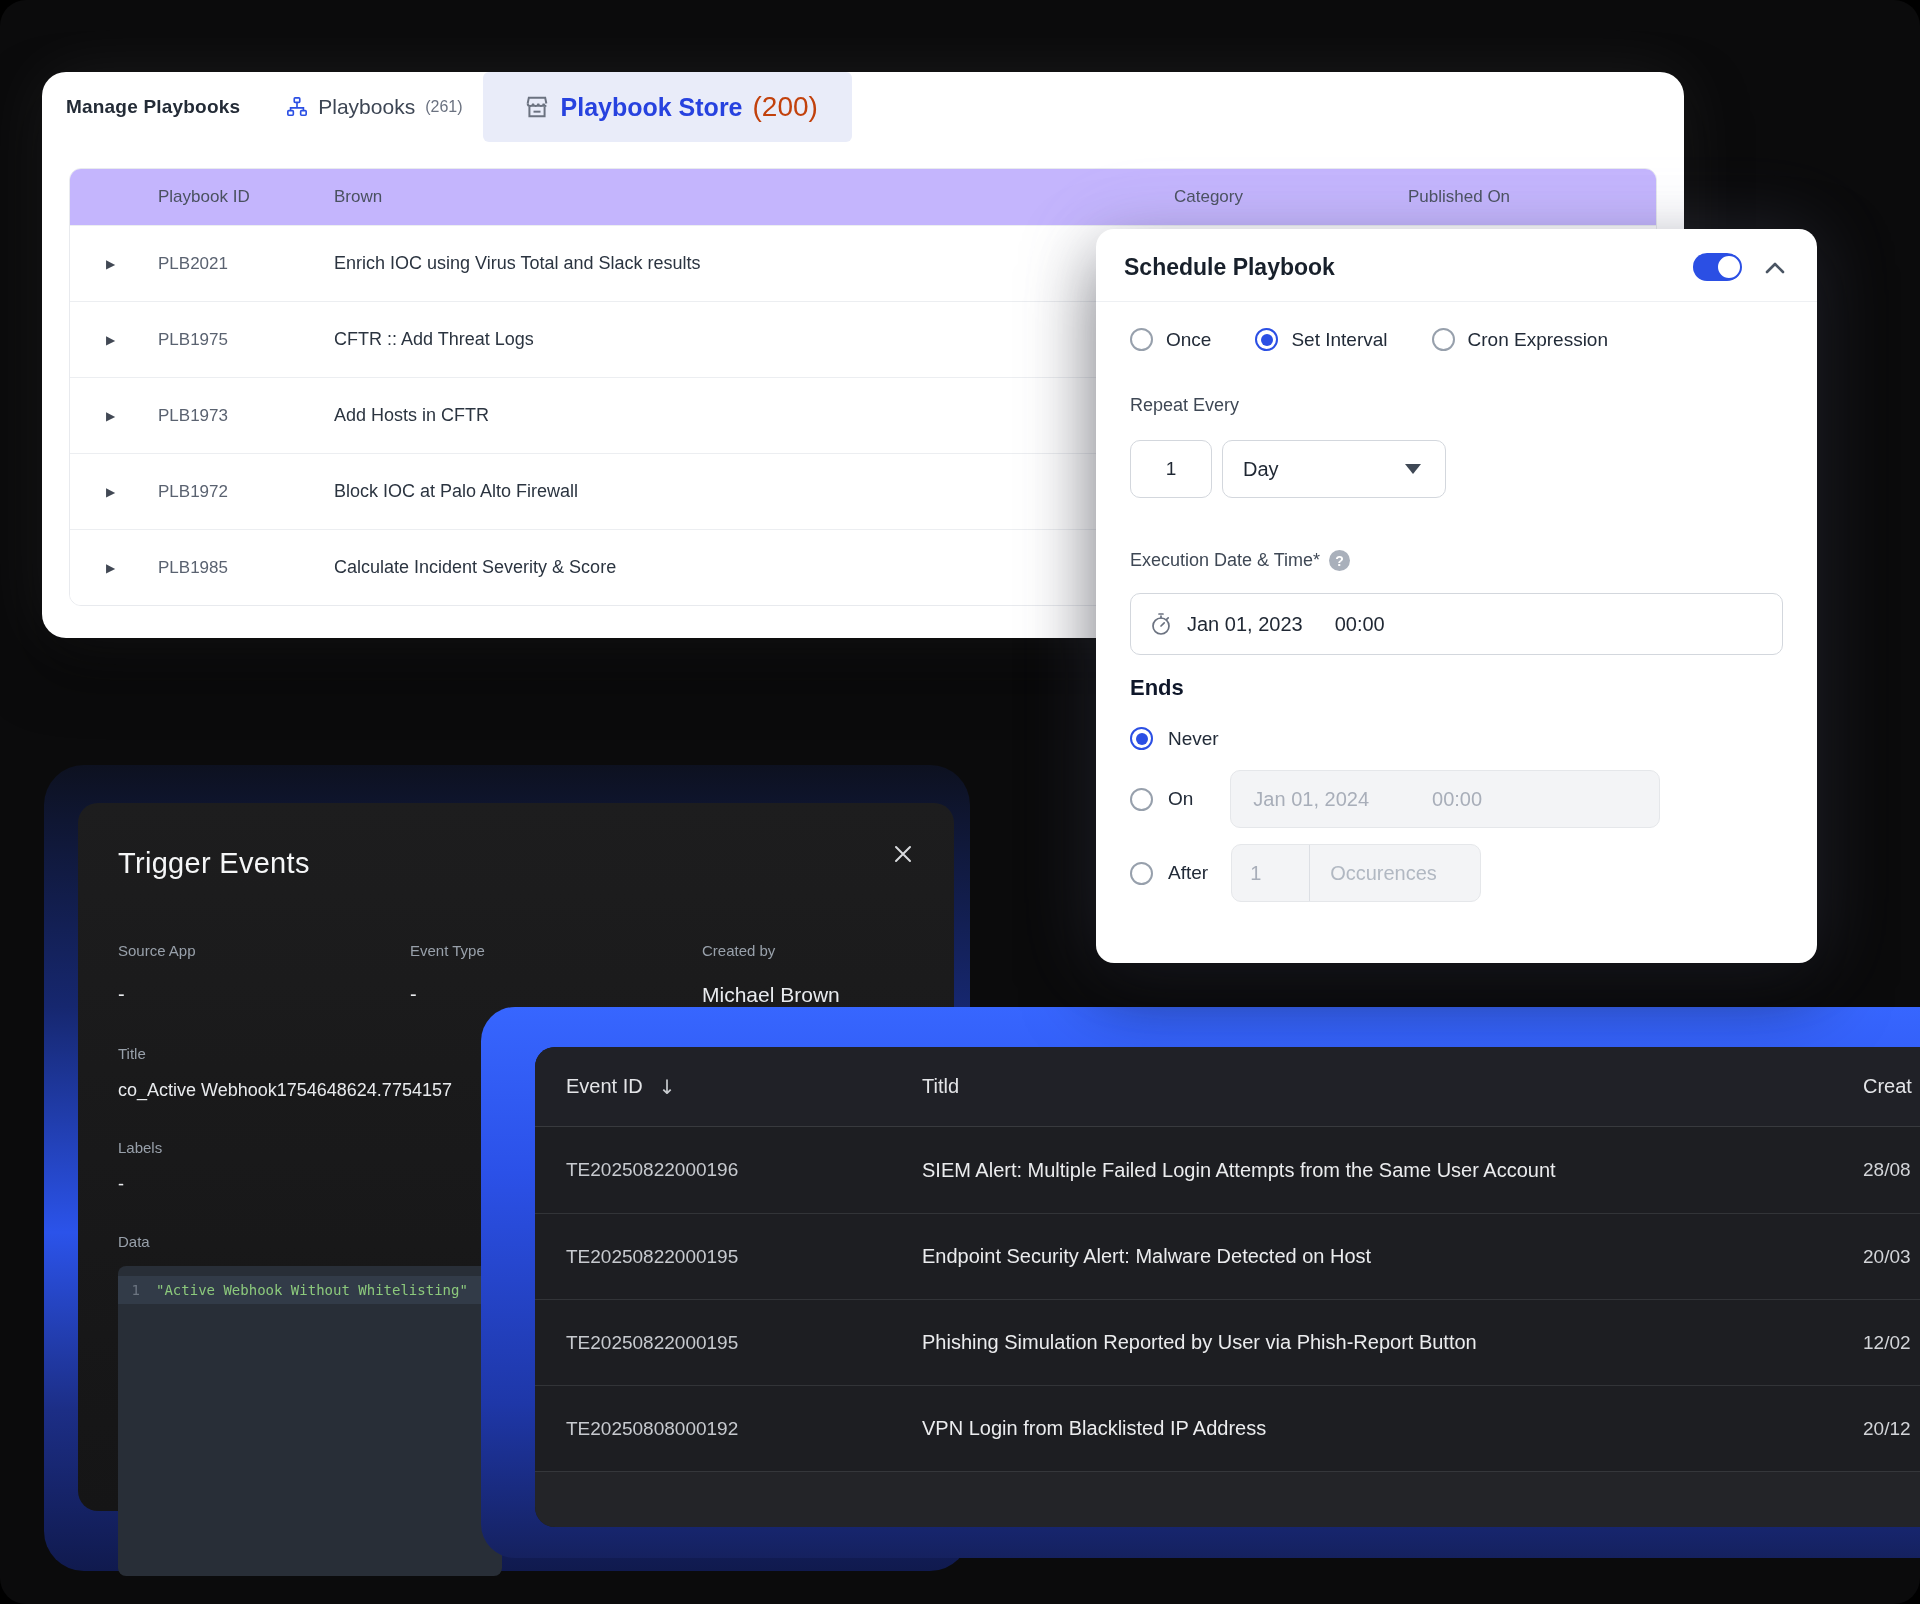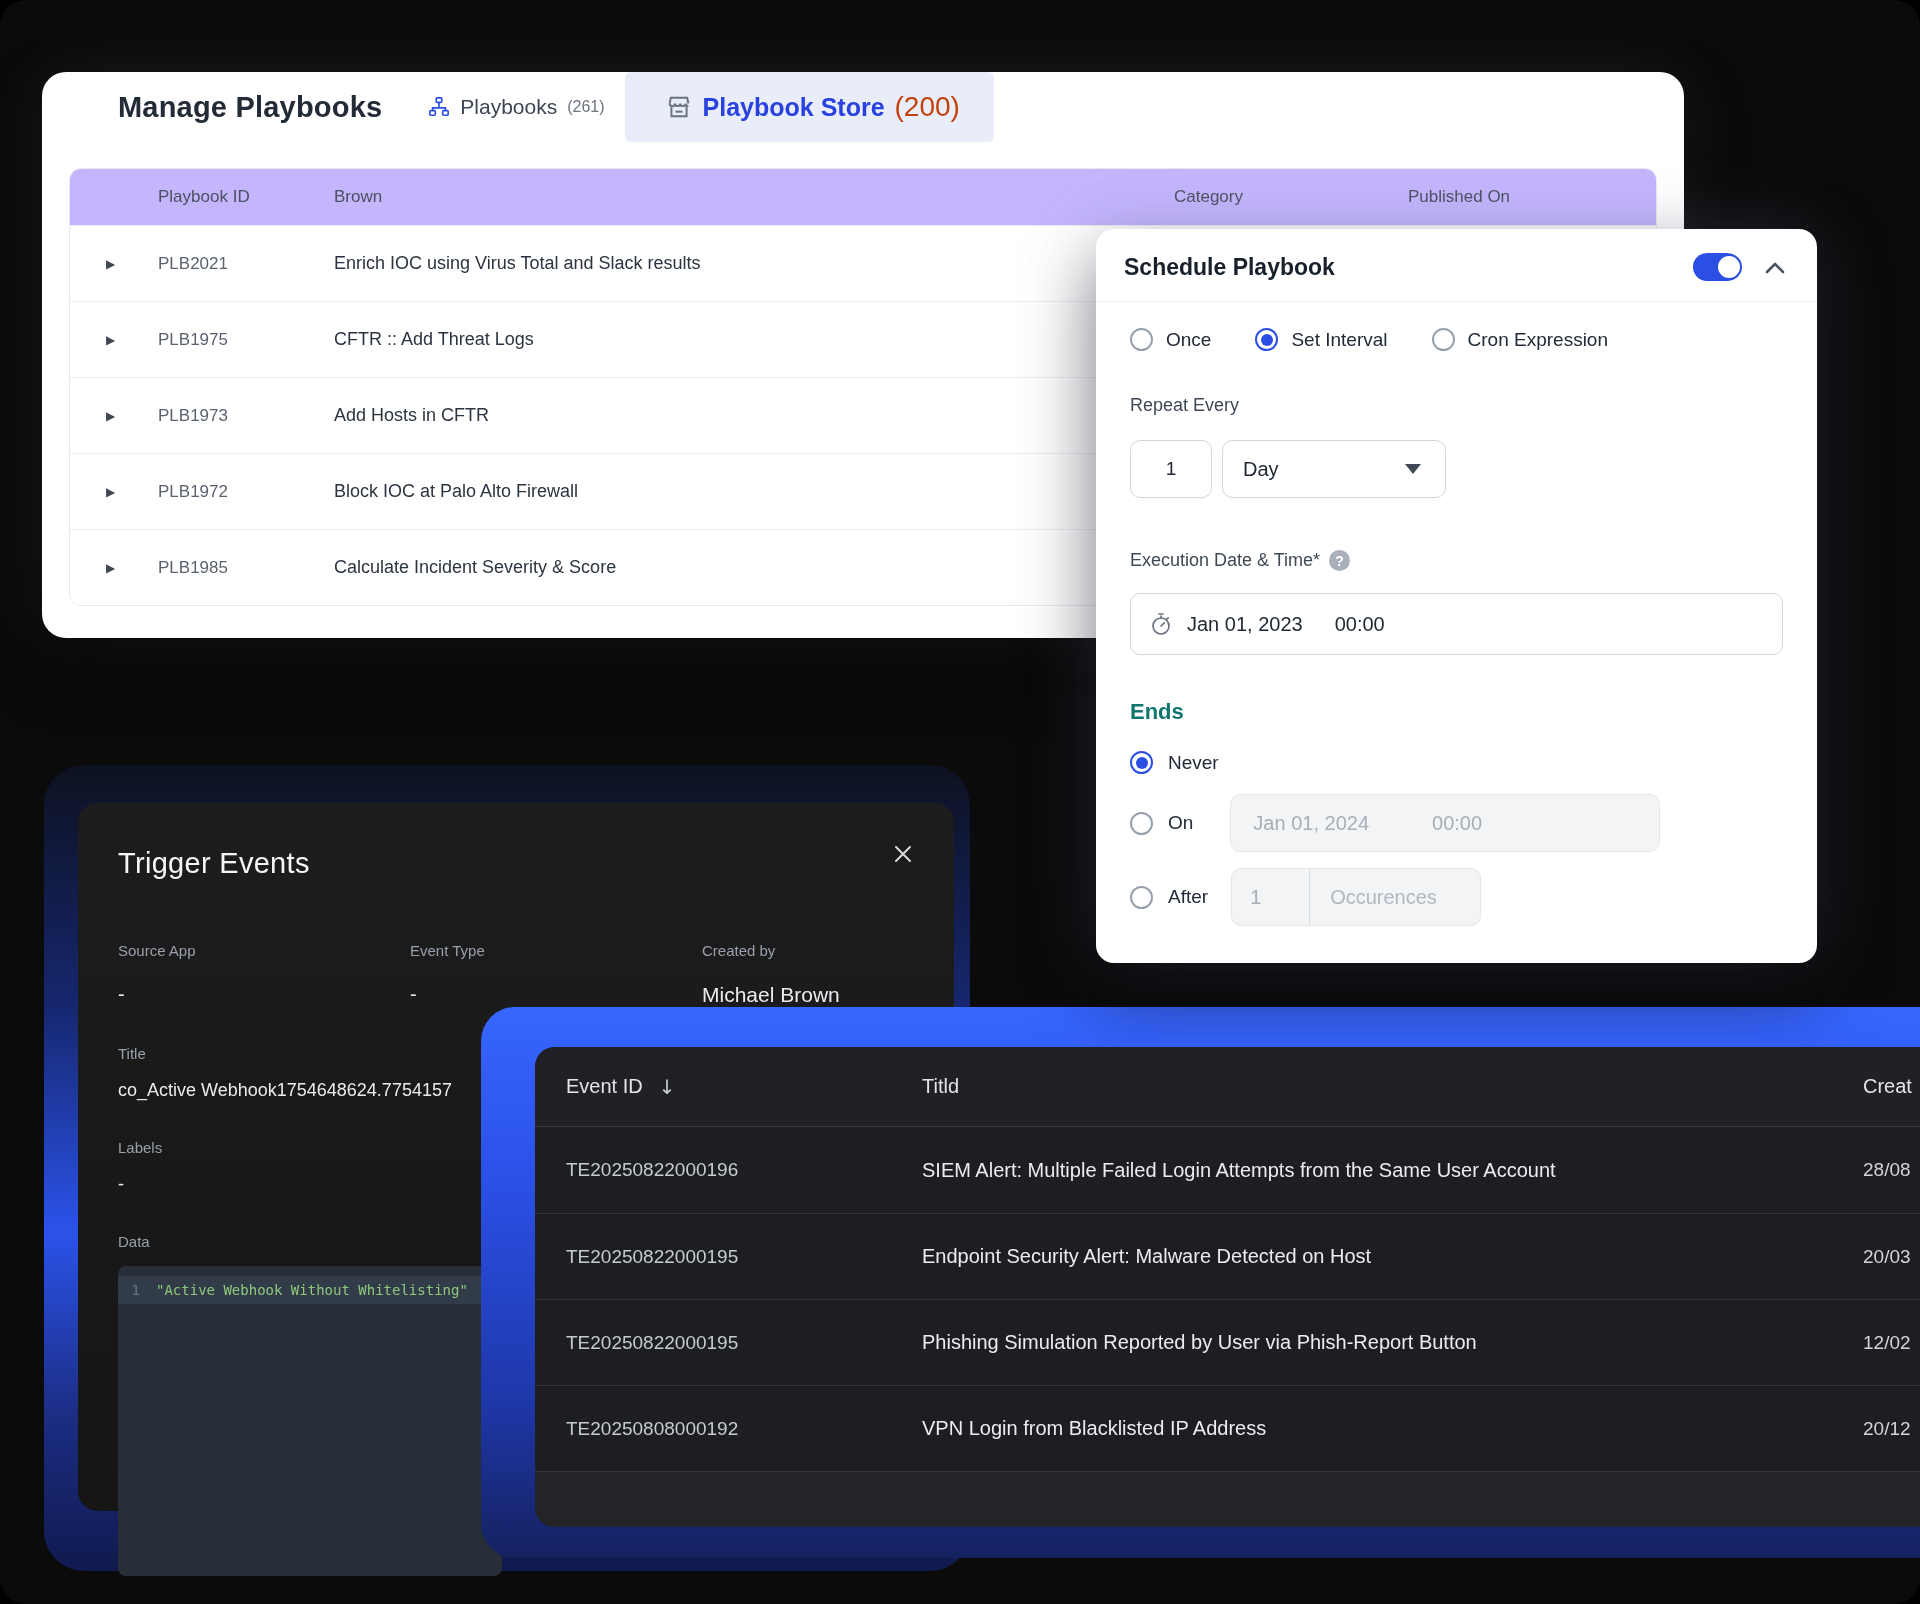--- a/index.html
+++ b/index.html
@@ -10,21 +10,21 @@
   }
   .page { position:absolute; inset:0; background:#0b0b0c; border-radius:26px; overflow:hidden; }
 
   
   .pb-card {
     position:absolute; left:42px; top:72px; width:1642px; height:566px;
     background:#fff; border-radius:24px; z-index:1;
     box-shadow:0 0 70px rgba(255,255,255,.07), 0 30px 60px rgba(0,0,0,.5);
   }
   .pb-header { display:flex; align-items:stretch; height:70px; }
-  .pb-title { font-size:29px; font-weight:700; color:#232b36; align-self:center; padding-left:44px; letter-spacing:.2px;margin-left:32px; }
+  .pb-title { font-size:19px; font-weight:700; color:#232b36; align-self:center; padding-left:24px; letter-spacing:.2px; }
   .tab { display:flex; align-items:center; gap:10px; cursor:pointer; }
   .tab.plain { margin-left:46px; }
   .tab.plain .tab-label { font-size:21px; color:#3d4654; font-weight:500; }
   .tab .tab-count { font-size:16px; color:#6b7280; font-weight:400; }
   .tab.active {
     margin-left:20px; background:#e9ecf9; padding:0 34px 0 40px; border-radius:6px;
   }
   .tab.active .tab-label { font-size:25px; color:#2742df; font-weight:700; }
   .tab.active .tab-count { font-size:28px; color:#c2410c; }
   .pb-table { margin:26px 27px 0; border:1px solid #e8eaee; border-radius:12px; overflow:hidden; }
@@ -59,21 +59,21 @@
   .repeat-row { display:flex; gap:10px; margin-top:24px; }
   .num-box { width:82px; height:58px; border:1px solid #d3d7dd; border-radius:10px; display:flex; align-items:center; justify-content:center; font-size:19px; color:#1f2733; }
   .select-box { width:224px; height:58px; border:1px solid #d3d7dd; border-radius:10px; display:flex; align-items:center; justify-content:space-between; padding:0 24px 0 20px; cursor:pointer; }
   .select-box .sel-val { font-size:20px; color:#1f2733; }
   .caret-down { width:0; height:0; border-left:8px solid transparent; border-right:8px solid transparent; border-top:10px solid #3f4855; }
   .help-badge { width:21px; height:21px; border-radius:50%; background:#a9b0bb; color:#fff; font-size:14px; font-weight:700; display:flex; align-items:center; justify-content:center; }
   .exec-label { margin-top:52px; }
   .exec-field { margin-top:22px; height:62px; border:1px solid #d3d7dd; border-radius:10px; display:flex; align-items:center; padding:0 18px; }
   .exec-field .date { font-size:20px; color:#1f2733; margin-left:14px; }
   .exec-field .time { font-size:20px; color:#1f2733; margin-left:32px; }
-  .ends-title { margin-top:44px; font-size:22px; font-weight:700; color:#0f766e; }
+  .ends-title { margin-top:20px; font-size:22px; font-weight:700; color:#0f172a; }
   .end-row { display:flex; align-items:center; gap:15px; }
   .end-row.first { margin-top:26px;align-items:center; }
   .end-row.mid { margin-top:20px; }
   .end-row.last { margin-top:16px; }
   .end-label { font-size:19px; color:#222b38; }
   .dis-field { background:#f3f4f6; border:1px solid #e5e7ea; border-radius:10px; height:58px; display:flex; align-items:center; color:#a8aeb9;gap:19px; }
   .dis-on { width:430px; margin-left:22px; padding:0 22px; font-size:20px; }
   .dis-on .time { margin-left:44px; }
   .dis-after { width:250px; margin-left:8px; font-size:20px; }
   .dis-after .one { width:58px; padding-left:18px; }

